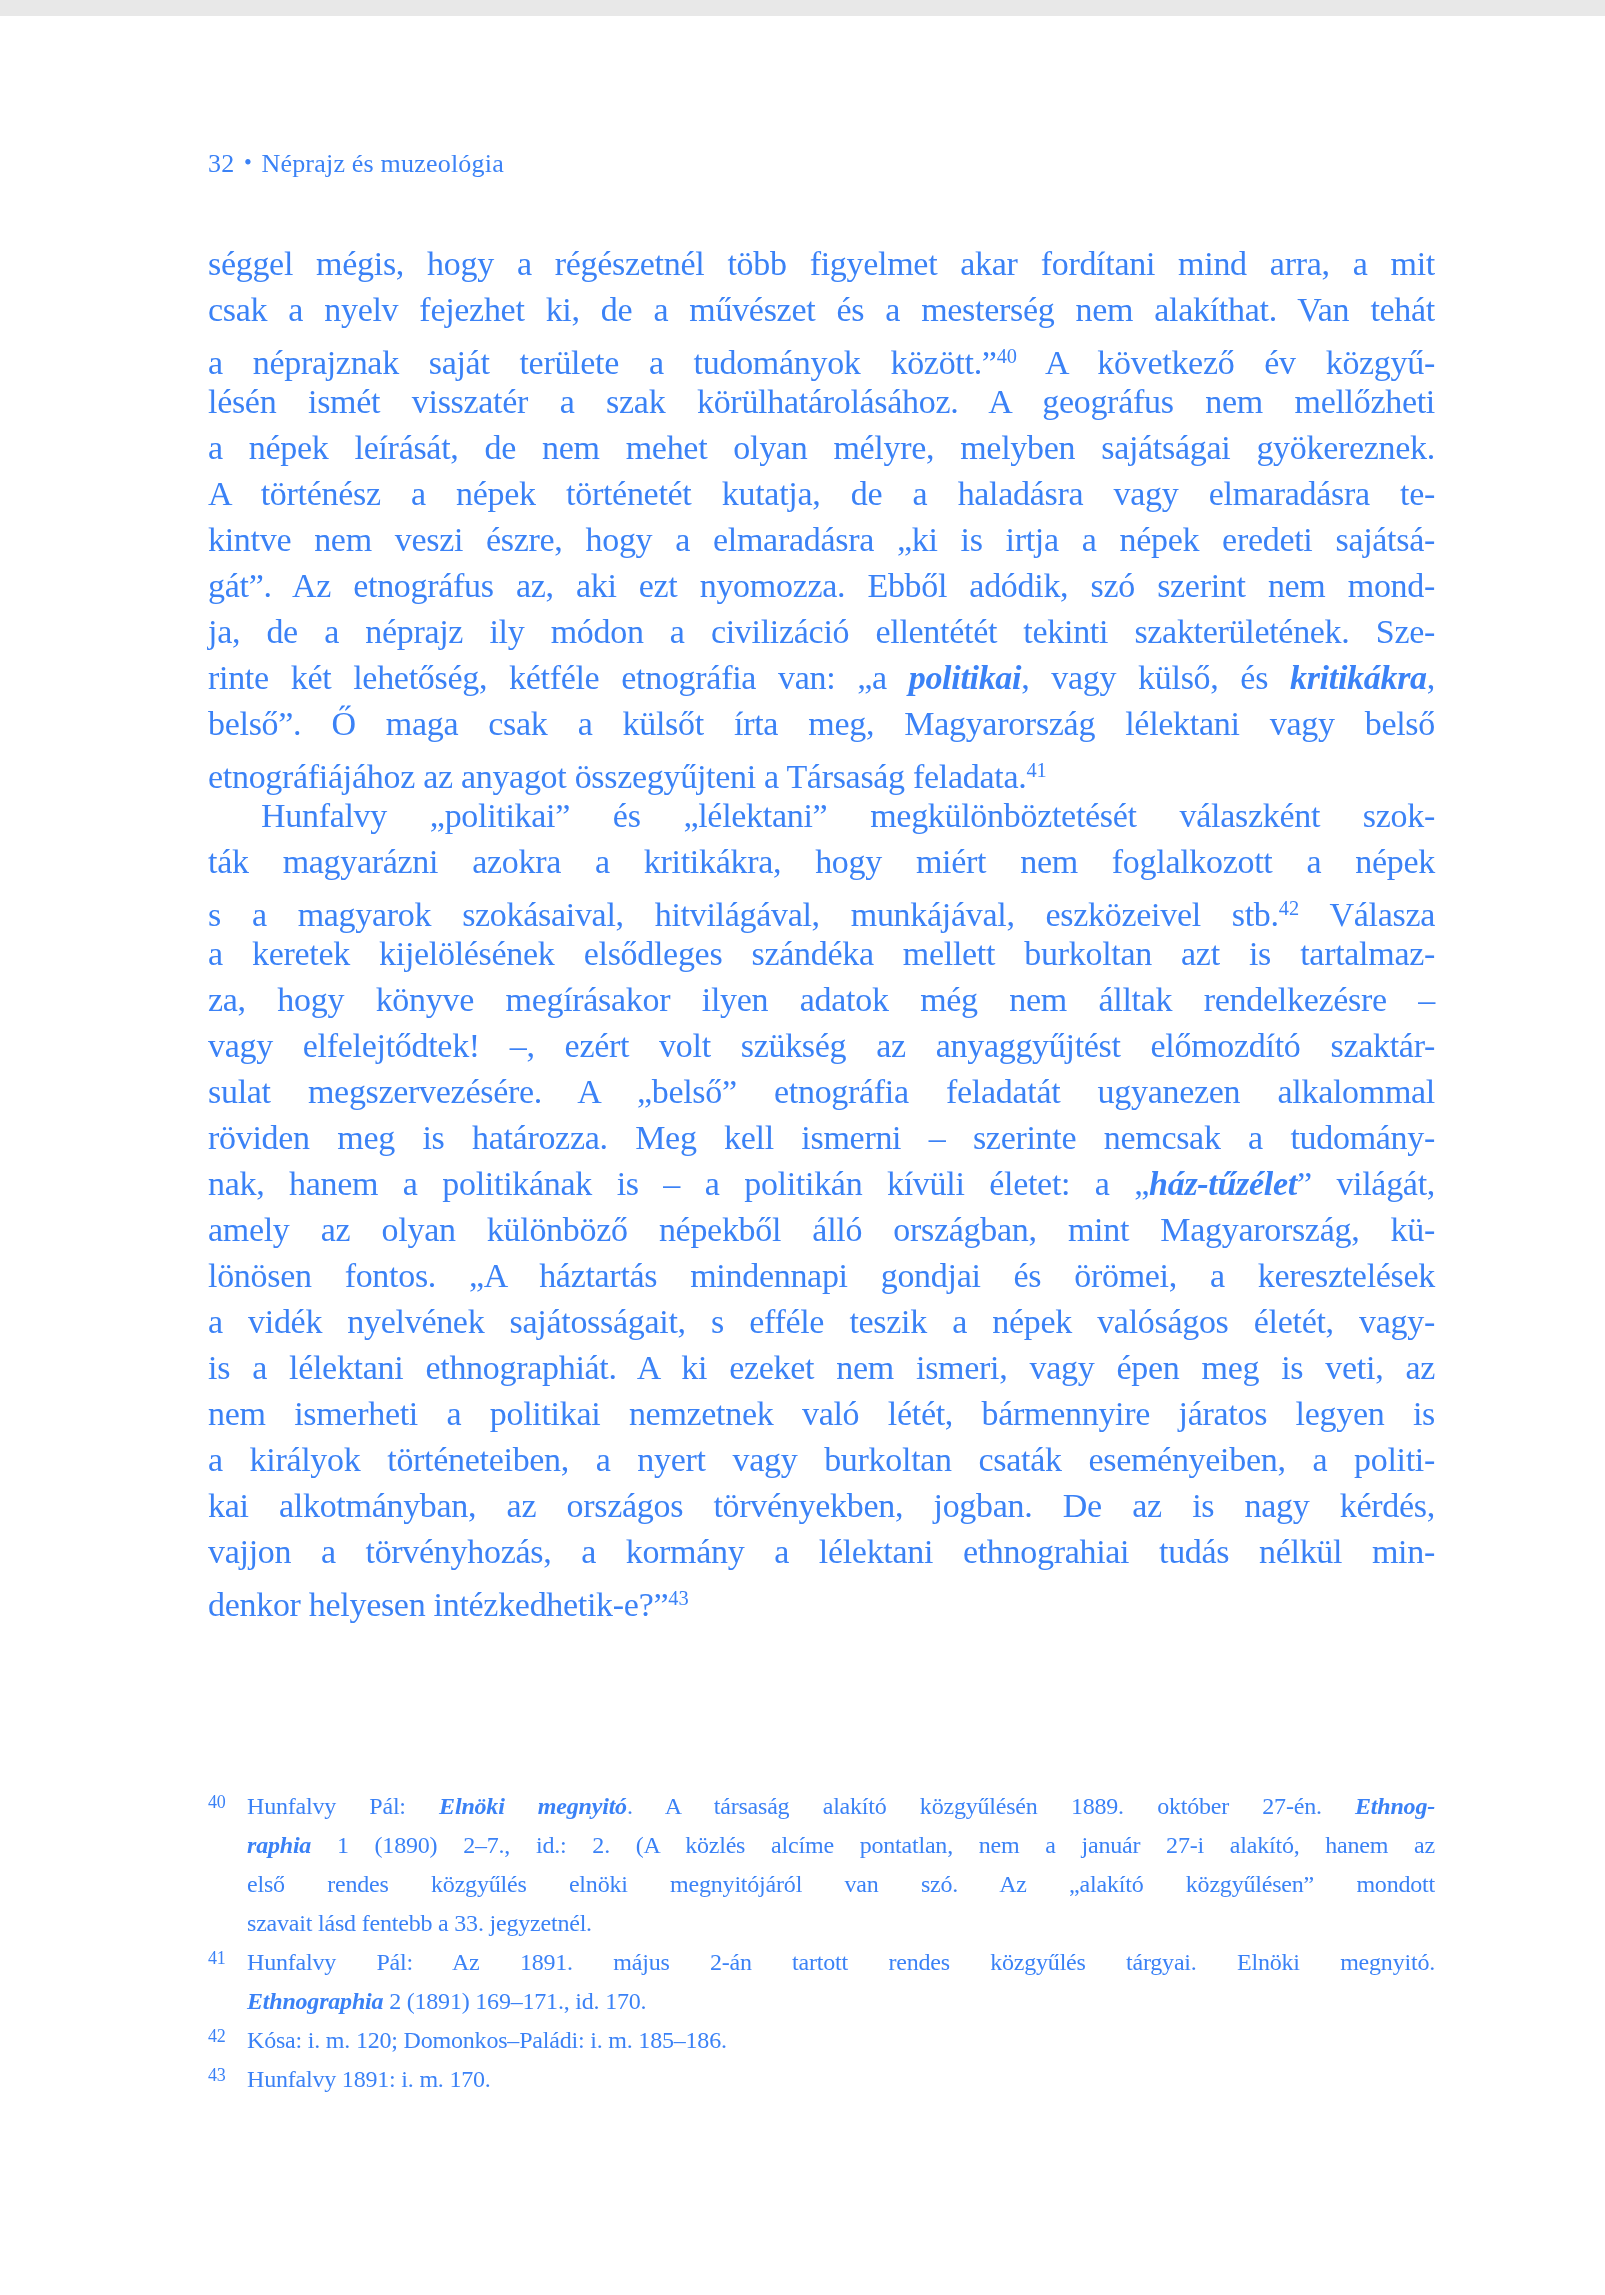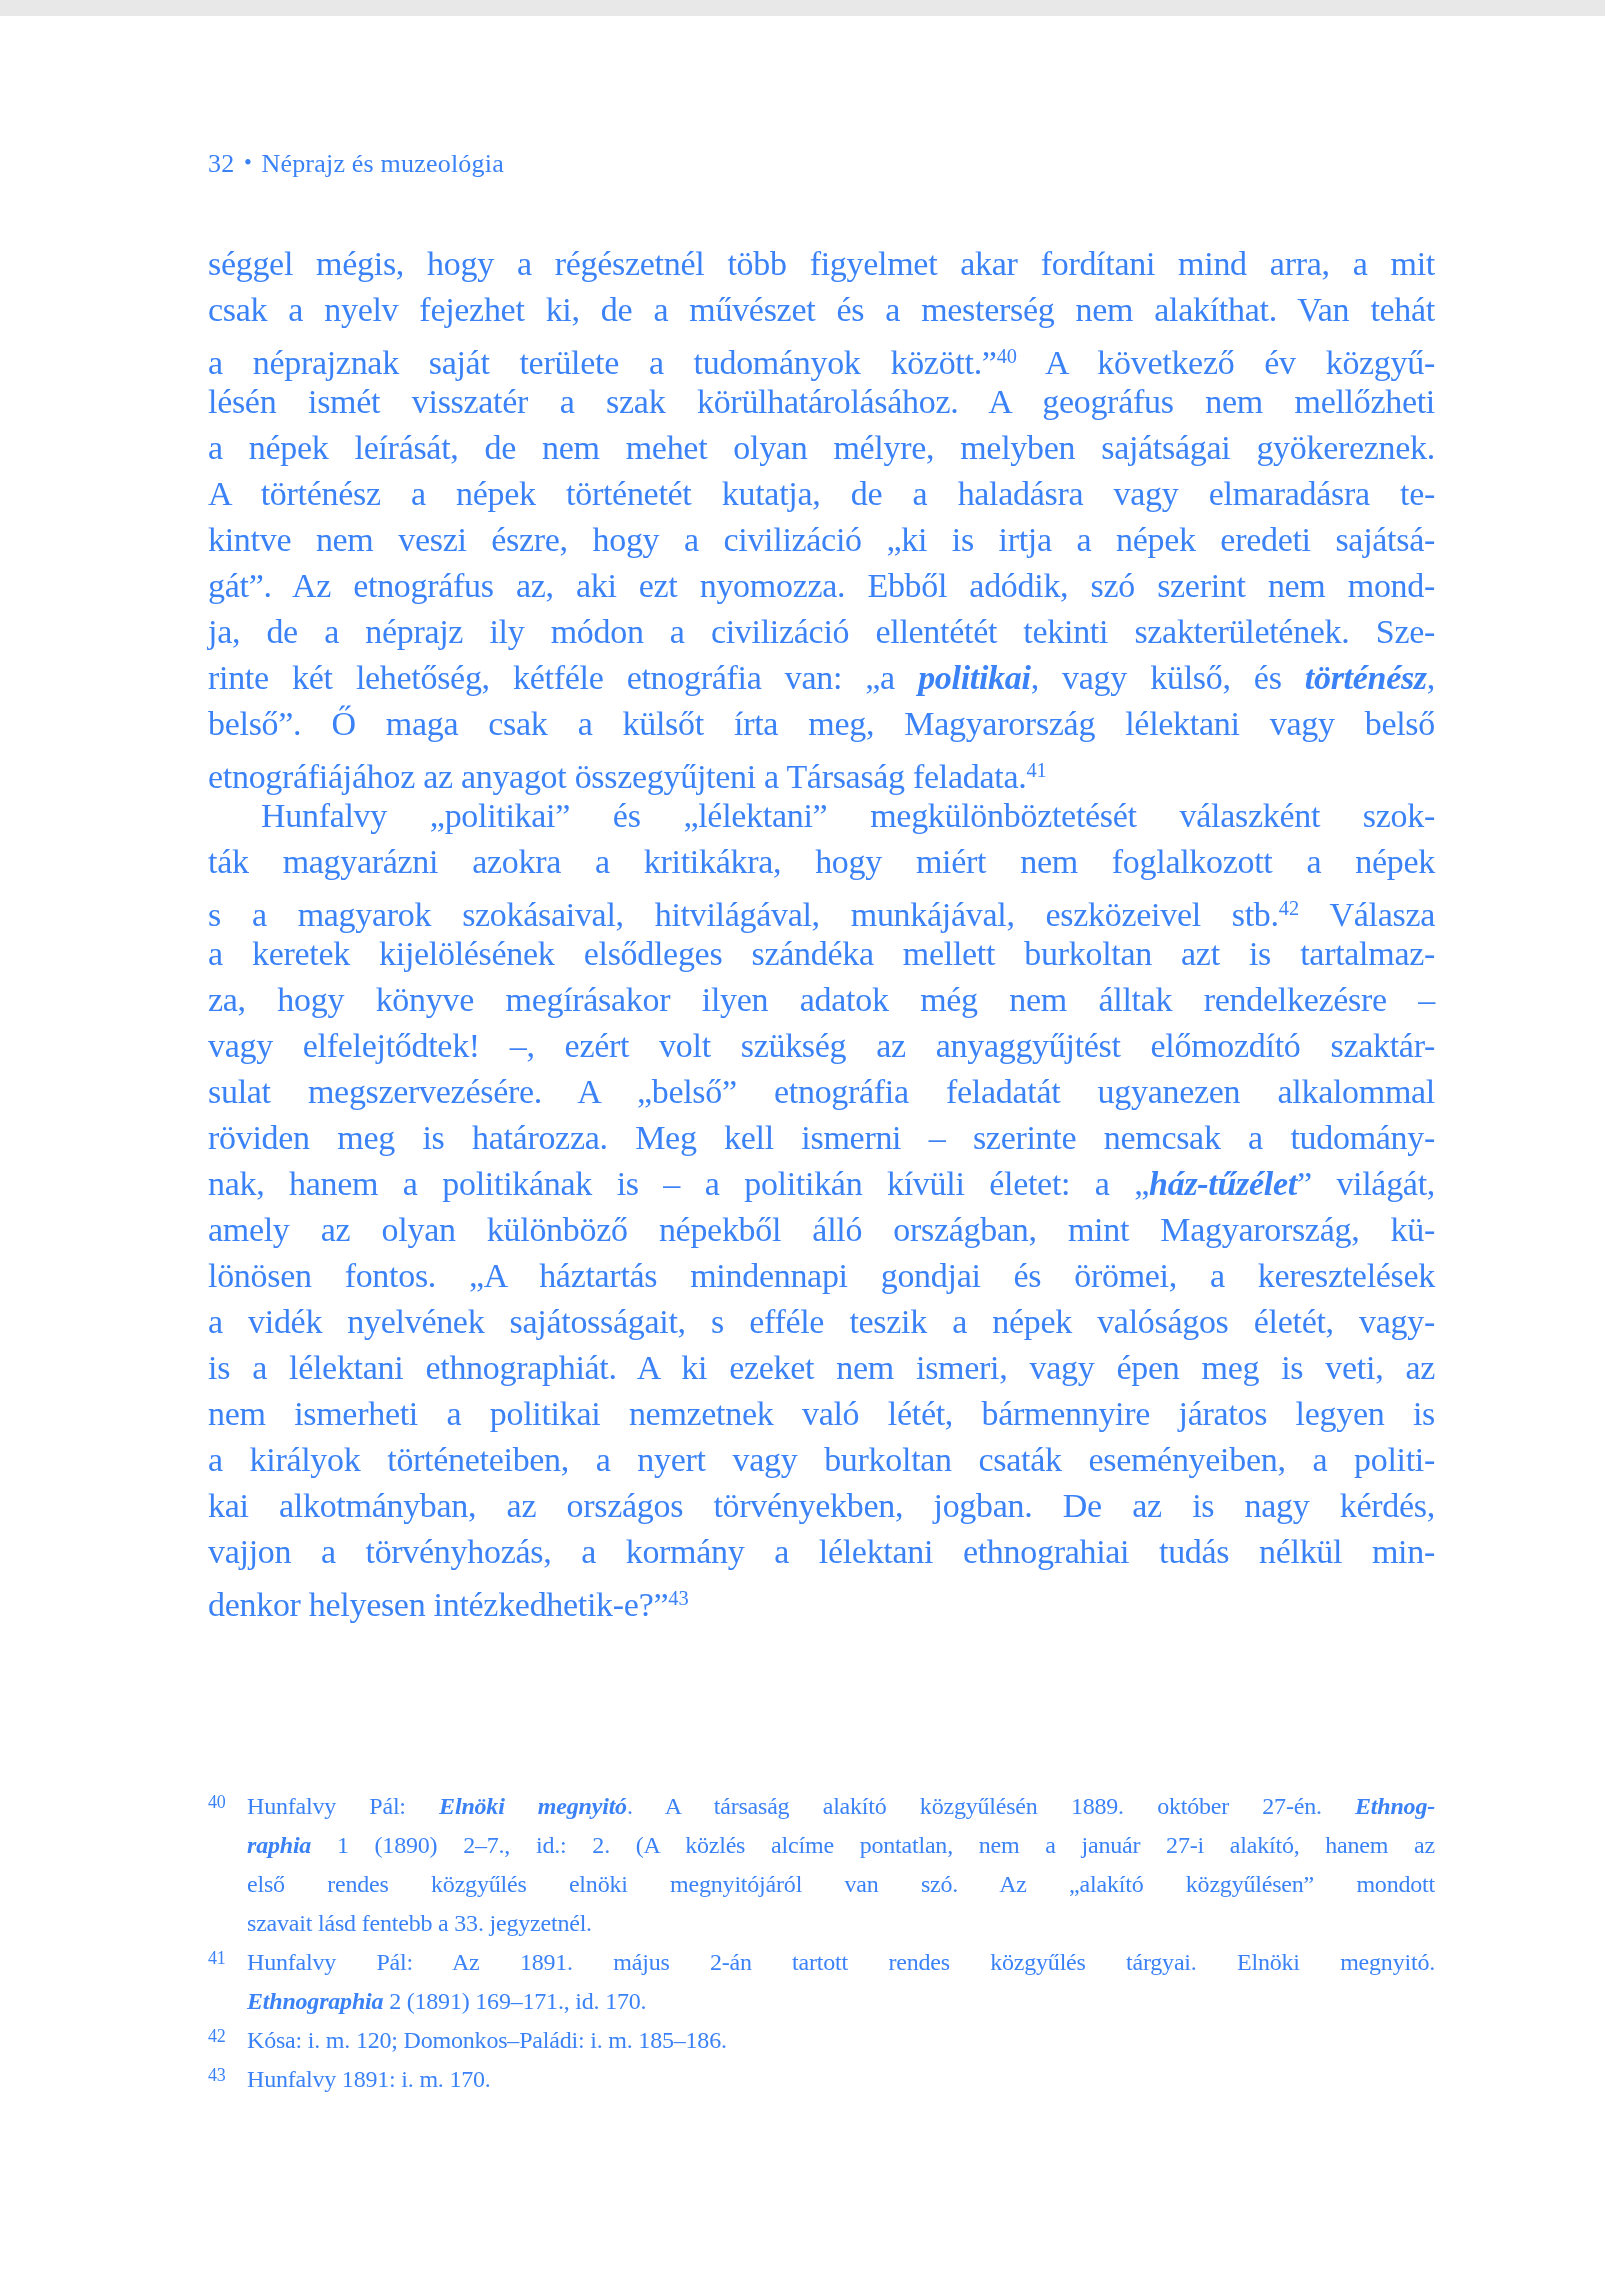--- a/index.html
+++ b/index.html
@@ -86,24 +86,24 @@
     <span>32</span><span class="sep">•</span><span>Néprajz és muzeológia</span>
   </div>
 
   <div class="body-text">
       <div class="line"><span>séggel mégis, hogy a régészetnél több figyelmet akar fordítani mind arra, a mit</span></div>
       <div class="line"><span>csak a nyelv fejezhet ki, de a művészet és a mesterség nem alakíthat. Van tehát</span></div>
       <div class="line"><span>a néprajznak saját területe a tudományok között.”</span><span class="sup">40</span><span> A következő év közgyű-</span></div>
       <div class="line"><span>lésén ismét visszatér a szak körülhatárolásához. A geográfus nem mellőzheti</span></div>
       <div class="line"><span>a népek leírását, de nem mehet olyan mélyre, melyben sajátságai gyökereznek.</span></div>
       <div class="line"><span>A történész a népek történetét kutatja, de a haladásra vagy elmaradásra te-</span></div>
-      <div class="line"><span>kintve nem veszi észre, hogy a civilizáció „ki is irtja a népek eredeti sajátsá-</span></div>
+      <div class="line"><span>kintve nem veszi észre, hogy a elmaradásra „ki is irtja a népek eredeti sajátsá-</span></div>
       <div class="line"><span>gát”. Az etnográfus az, aki ezt nyomozza. Ebből adódik, szó szerint nem mond-</span></div>
       <div class="line"><span>ja, de a néprajz ily módon a civilizáció ellentétét tekinti szakterületének. Sze-</span></div>
-      <div class="line"><span>rinte két lehetőség, kétféle etnográfia van: „a </span><span class="it">politikai</span><span>, vagy külső, és </span><span class="it">történész</span><span>,</span></div>
+      <div class="line"><span>rinte két lehetőség, kétféle etnográfia van: „a </span><span class="it">politikai</span><span>, vagy külső, és </span><span class="it">kritikákra</span><span>,</span></div>
       <div class="line"><span>belső”. Ő maga csak a külsőt írta meg, Magyarország lélektani vagy belső</span></div>
       <div class="line last"><span>etnográfiájához az anyagot összegyűjteni a Társaság feladata.</span><span class="sup">41</span></div>
       <div class="line indent"><span>Hunfalvy „politikai” és „lélektani” megkülönböztetését válaszként szok-</span></div>
       <div class="line"><span>ták magyarázni azokra a kritikákra, hogy miért nem foglalkozott a népek</span></div>
       <div class="line"><span>s a magyarok szokásaival, hitvilágával, munkájával, eszközeivel stb.</span><span class="sup">42</span><span> Válasza</span></div>
       <div class="line"><span>a keretek kijelölésének elsődleges szándéka mellett burkoltan azt is tartalmaz-</span></div>
       <div class="line"><span>za, hogy könyve megírásakor ilyen adatok még nem álltak rendelkezésre –</span></div>
       <div class="line"><span>vagy elfelejtődtek! –, ezért volt szükség az anyaggyűjtést előmozdító szaktár-</span></div>
       <div class="line"><span>sulat megszervezésére. A „belső” etnográfia feladatát ugyanezen alkalommal</span></div>
       <div class="line"><span>röviden meg is határozza. Meg kell ismerni – szerinte nemcsak a tudomány-</span></div>

